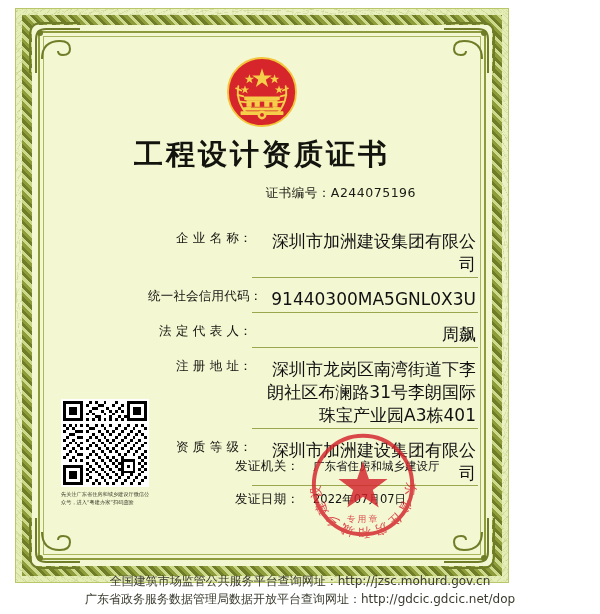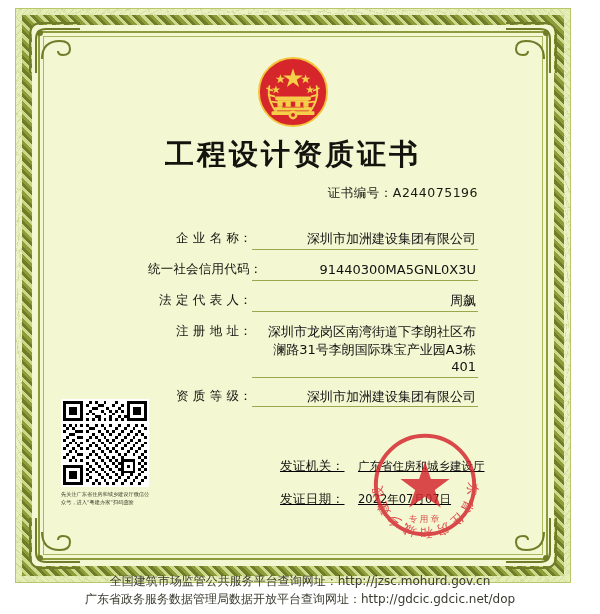--- a/index.html
+++ b/index.html
@@ -13,21 +13,21 @@
     font-family: "DejaVu Sans", "Liberation Sans", sans-serif;
     position: relative;
     overflow: hidden;
   }
 
   
   .cert {
     position: absolute;
     left: 15px;
     top: 8px;
-    width: 556px;
+    width: 494px;
     height: 575px;
     background:
       radial-gradient(ellipse 70% 60% at 50% 48%, #fbfde8 0%, #f5f8d8 45%, #eef3c8 70%, #e6eeb8 100%);
     border: 1px solid #b9c66a;
     box-sizing: border-box;
     overflow: hidden;
   }
   
   .guilloche {
     position: absolute;
@@ -137,21 +137,21 @@
     width: 104px;
     flex: 0 0 104px;
     font-size: 12.5px;
     color: #14140f;
     letter-spacing: 0.2px;
     padding-top: 3px;
     white-space: nowrap;
   }
   .row .value {
     flex: 1;
-    font-size: 13px;
+    font-size: 17px;
     color: #111;
     line-height: 1.35;
     border-bottom: 1px solid #9aa74f;
     padding: 3px 2px 1px 4px;
     min-height: 16px;
     box-sizing: border-box;
   }
   .row .value.tall {
     line-height: 1.35;
   }
@@ -180,24 +180,23 @@
     font-size: 5.2px;
     color: #3a3a2a;
     line-height: 1.5;
     width: 92px;
     word-break: break-all;
   }
 
   
   .issuer {
     position: absolute;
-    right: 78px;
+    right: 61px;
     bottom: 58px;
     width: 212px;
-    text-decoration: underline;
   }
   .issuer .row2 {
     display: flex;
     align-items: center;
     margin-bottom: 16px;
     font-size: 12.5px;
     color: #14140f;
   }
   .issuer .row2 .lab {
     flex: 0 0 78px;

